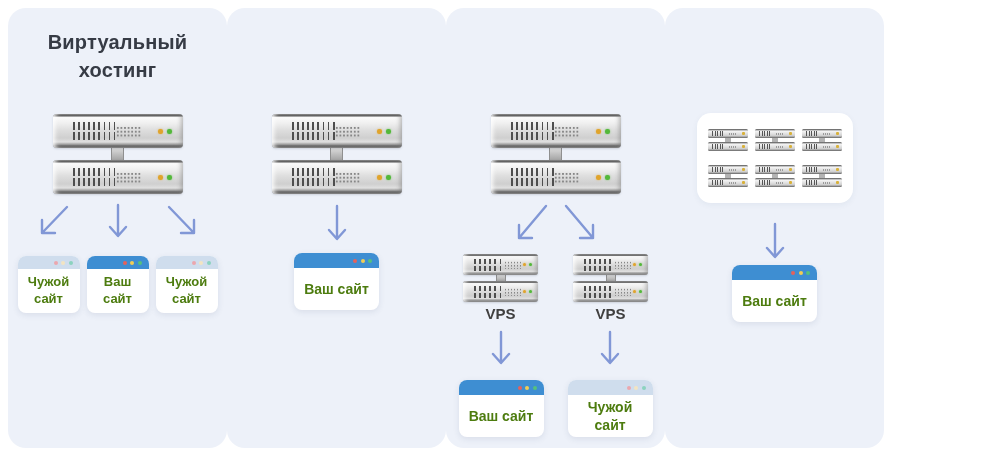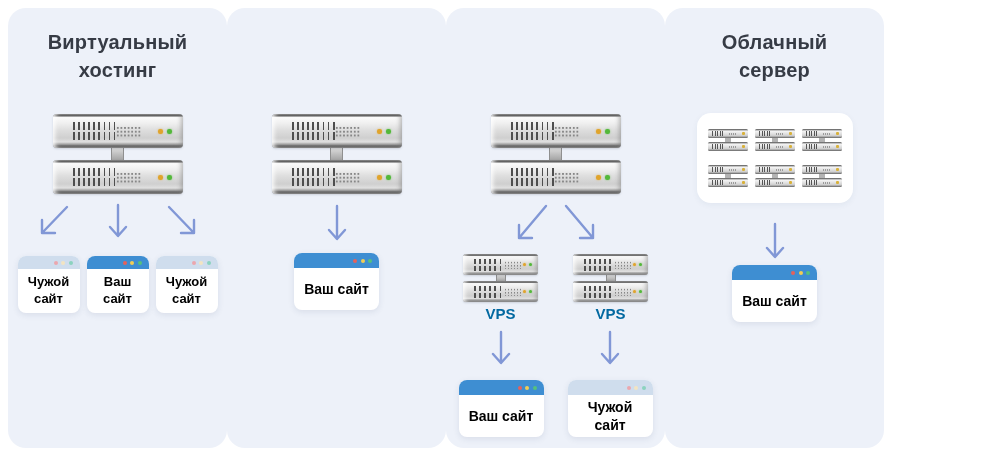--- a/index.html
+++ b/index.html
@@ -93,25 +93,25 @@
   .win.sm { width:62px; }
   .win-head { height:15px; display:flex; align-items:center; justify-content:flex-end; gap:3.5px; padding-right:7px; }
   .win.sm .win-head { height:13px; }
   .win-head.yours { background:#3e8ed2; }
   .win-head.other { background:#cfdded; }
   .dot { width:4px; height:4px; border-radius:50%; display:block; }
   .yours .d1 { background:#e5615c; } .yours .d2 { background:#f1cd55; } .yours .d3 { background:#55c17d; }
   .other .d1 { background:#eba7ae; } .other .d2 { background:#f2e4c2; } .other .d3 { background:#8bd3bf; }
   .win-body {
     height:calc(100% - 15px); display:flex; align-items:center; justify-content:center;
-    font-weight:bold; font-size:14px; color:#000000; text-align:center; line-height:1.3; padding:0 4px;
+    font-weight:bold; font-size:14px; color:#4d7c0f; text-align:center; line-height:1.3; padding:0 4px;
   }
   .win.sm .win-body { font-size:13px; height:calc(100% - 13px); }
 
-  .vps-label { position:absolute; width:75px; text-align:center; font-weight:bold; font-size:15px; color:#0369a1; }
+  .vps-label { position:absolute; width:75px; text-align:center; font-weight:bold; font-size:15px; color:#404040; }
 
   
   .stack-main { top:106px; }
   .p1 .a-dl { left:calc(50% - 84px); top:197px; }
   .p1 .a-d  { left:calc(50% - 12px); top:195px; }
   .p1 .a-dr { left:calc(50% + 48px); top:197px; }
   .p1 .w1 { left:calc(50% - 100px); top:248px; }
   .p1 .w2 { left:calc(50% - 31px);  top:248px; }
   .p1 .w3 { left:calc(50% + 38px);  top:248px; }
 
@@ -302,21 +302,20 @@
       <div class="win-head other">
         <i class="dot d1"></i>
           <i class="dot d2"></i>
           <i class="dot d3"></i>
       </div>
       <div class="win-body">Чужой сайт</div>
     </div>
   </section>
 
   <section class="panel p4">
-    <h2 class="panel-title">Облачный сервер</h2>
 
     <div class="cloud-box">
       <div class="tstack">
         <div class="tsrv">
             <i class="tvent"></i>
             <i class="tdash"></i>
             <i class="tled"></i>
           </div>
         <i class="tlink"></i>
         <div class="tsrv">

